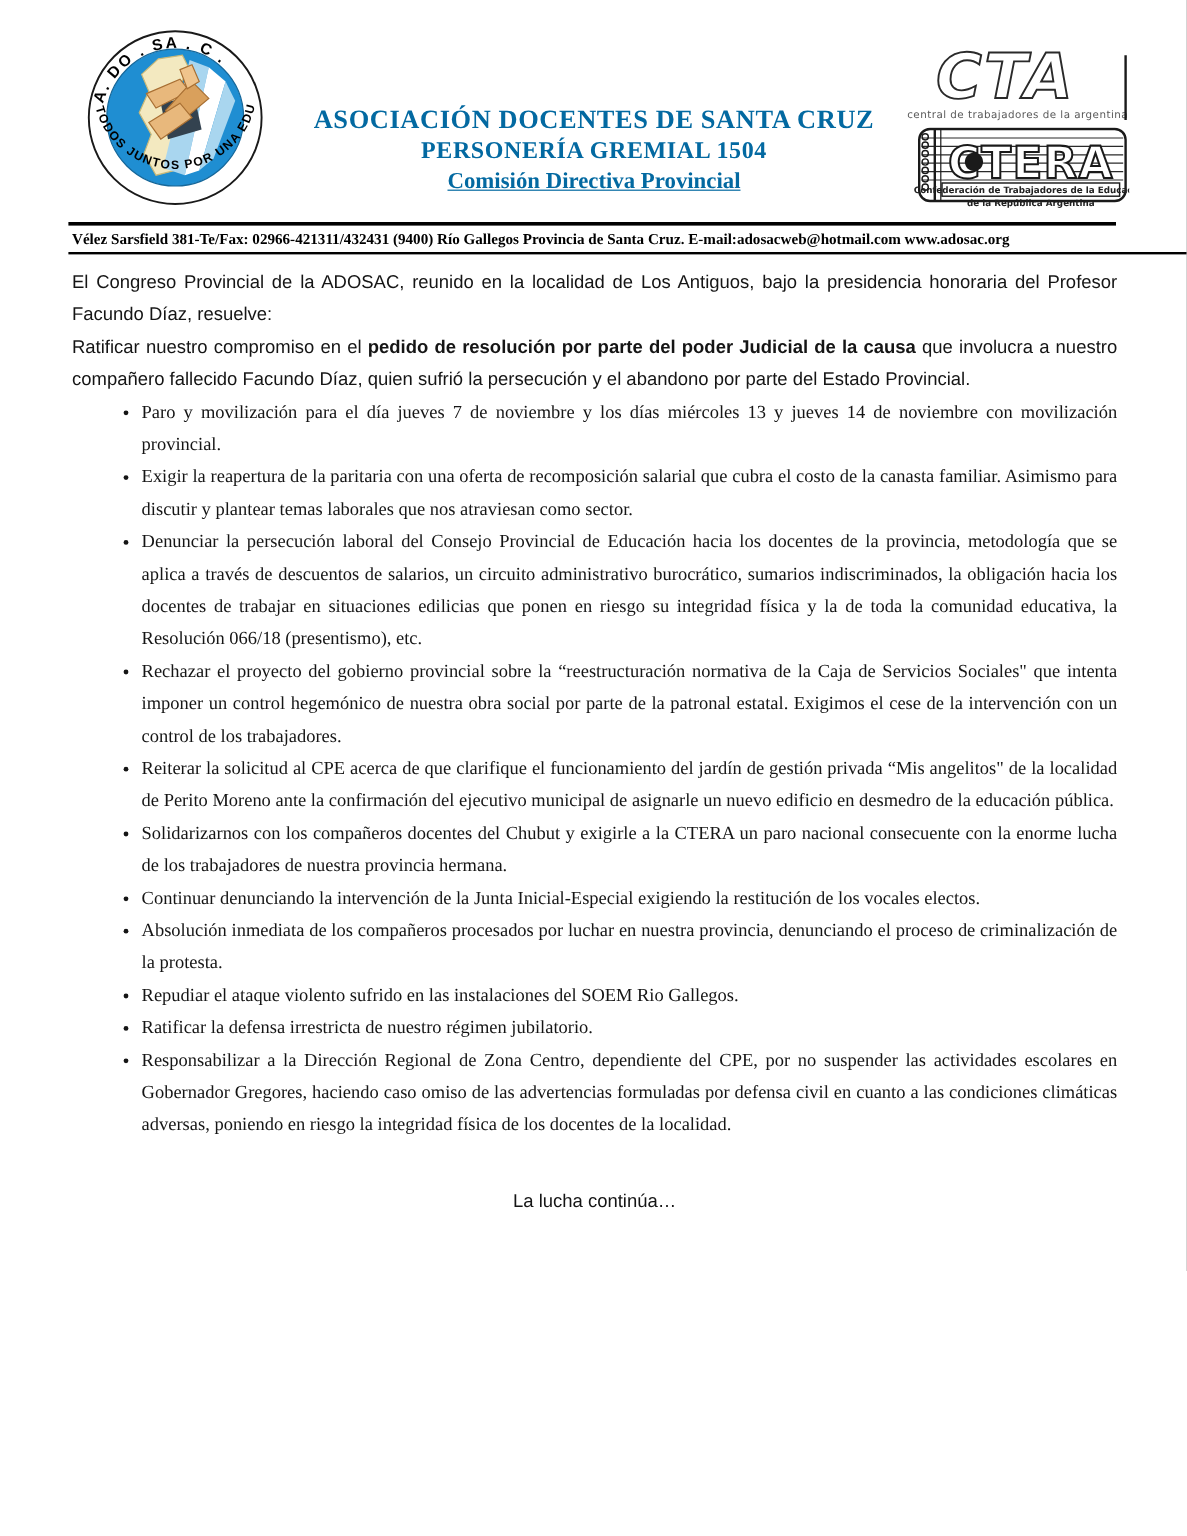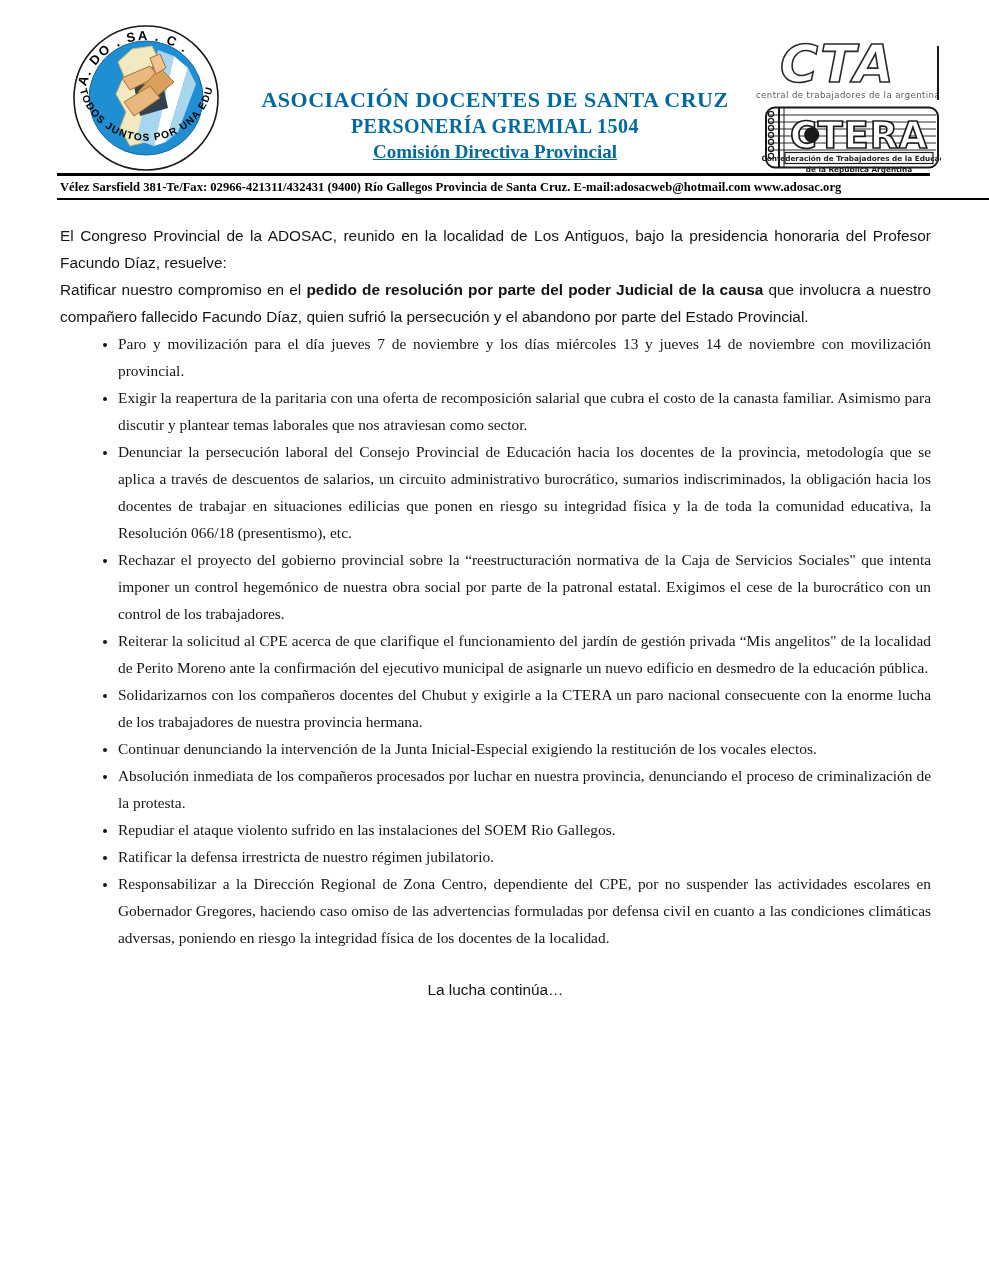--- a/index.html
+++ b/index.html
@@ -21,39 +21,39 @@
     position: absolute; left: 235px; top: 86px; width: 520px;
     text-align: center; font-family: "Liberation Serif", serif; font-weight: bold; color: #0369a1;
   }
   .title-line1 { font-size: 22px; line-height: 27px; letter-spacing: 0.5px; }
   .title-line2 { font-size: 20px; line-height: 26px; letter-spacing: 0.5px; }
   .title-line3 { font-size: 19px; line-height: 26px; text-decoration: underline; }
   .right-logos { position: absolute; left: 752px; top: 38px; width: 195px; height: 140px; }
   .cta-box { position: absolute; top: 0; left: 0; width: 195px; height: 64px; }
   .ctera-box { position: absolute; top: 68px; left: 6px; width: 183px; height: 70px; }
   
-  .contact-bar { position: absolute; top: 173px; left: 0; width: 989px; }
+  .contact-bar { position: absolute; top: 185px; left: 0; width: 989px; }
   .rule-top { height: 3px; background: #000; margin: 0 59px 0 57px; }
   .contact-text {
     font-family: "Liberation Serif", serif; font-weight: bold; font-size: 12.6px;
     line-height: 22px; padding-left: 60px; color: #000; white-space: nowrap;
   }
   .rule-bottom { height: 2px; background: #000; margin-left: 57px; }
   
   .body-content {
     position: absolute; top: 222px; left: 60px; width: 871px;
     font-size: 15.4px; line-height: 27px; color: #151515;
   }
   .dateline { text-align: right; margin: 7px 0 25px 0; }
   .para { text-align: justify; }
   .para b { font-weight: bold; }
   ul.resolutions { margin: 0; padding-left: 58px; list-style: disc outside; }
   ul.resolutions li { text-align: justify; padding-left: 0; font-family: Liberation Serif, serif; }
   ul.resolutions li::marker { font-size: 13px; }
-  .closing { text-align: center; margin-top: 25px; }
+  .closing { text-align: center; margin-top: 37px; }
   
   .svg-curved-top { font-family: "Liberation Sans", sans-serif; font-size: 13px; font-weight: bold; fill: #000; letter-spacing: 2px; }
   .svg-curved-bottom { font-family: "Liberation Sans", sans-serif; font-size: 10.2px; font-weight: bold; fill: #000; letter-spacing: 1.2px; }
   .cta-big { font-family: "DejaVu Sans", sans-serif; font-size: 52px; font-weight: bold; font-style: italic; fill: #fff; stroke: #2a2a2a; stroke-width: 1.6px; letter-spacing: 2px; }
   .cta-sub { font-family: "DejaVu Sans", sans-serif; font-size: 8.6px; fill: #3a3a3a; opacity: 0.85; letter-spacing: 0.4px; }
   .ctera-big { font-family: "DejaVu Sans", sans-serif; font-size: 37px; font-weight: bold; fill: #fff; stroke: #1a1a1a; stroke-width: 1.7px; letter-spacing: 1px; }
   .ctera-sub { font-family: "DejaVu Sans", sans-serif; font-size: 7.3px; font-weight: bold; fill: #222; }
 </style>
 </head>
 <body>
@@ -156,21 +156,21 @@
   <div class="body-content">
 
     <p class="para">El Congreso Provincial de la ADOSAC, reunido en la localidad de Los Antiguos, bajo la presidencia honoraria del Profesor Facundo Díaz, resuelve:</p>
 
     <p class="para"><span>Ratificar nuestro compromiso en el </span><b>pedido de resolución por parte del poder Judicial de la causa</b><span> que involucra a nuestro compañero fallecido Facundo Díaz, quien sufrió la persecución y el abandono por parte del Estado Provincial.</span></p>
 
     <ul class="resolutions">
       <li>Paro y movilización para el día jueves 7 de noviembre y los días miércoles 13 y jueves 14 de noviembre con movilización provincial.</li>
       <li>Exigir la reapertura de la paritaria con una oferta de recomposición salarial que cubra el costo de la canasta familiar. Asimismo para discutir y plantear temas laborales que nos atraviesan como sector.</li>
       <li>Denunciar la persecución laboral del Consejo Provincial de Educación hacia los docentes de la provincia, metodología que se aplica a través de descuentos de salarios, un circuito administrativo burocrático, sumarios indiscriminados, la obligación hacia los docentes de trabajar en situaciones edilicias que ponen en riesgo su integridad física y la de toda la comunidad educativa, la Resolución 066/18 (presentismo), etc.</li>
-      <li>Rechazar el proyecto del gobierno provincial sobre la “reestructuración normativa de la Caja de Servicios Sociales" que intenta imponer un control hegemónico  de nuestra obra social por parte de la patronal estatal. Exigimos el cese de la burocrático con un control de los trabajadores.</li>
+      <li>Rechazar el proyecto del gobierno provincial sobre la “reestructuración normativa de la Caja de Servicios Sociales" que intenta imponer un control hegemónico  de nuestra obra social por parte de la patronal estatal. Exigimos el cese de la intervención con un control de los trabajadores.</li>
       <li>Reiterar la solicitud al CPE acerca de que clarifique el funcionamiento del jardín de gestión privada “Mis angelitos" de la localidad de Perito Moreno ante la confirmación del ejecutivo municipal de asignarle un nuevo edificio en desmedro de la educación pública.</li>
       <li>Solidarizarnos con los compañeros docentes del Chubut y exigirle a la CTERA un paro nacional consecuente con la enorme lucha de los trabajadores de nuestra provincia hermana.</li>
       <li>Continuar denunciando la intervención de la Junta Inicial-Especial exigiendo la restitución de los vocales electos.</li>
       <li>Absolución inmediata de los compañeros procesados por luchar en nuestra provincia, denunciando el proceso de criminalización de la protesta.</li>
       <li>Repudiar el ataque violento sufrido en las instalaciones del SOEM Rio Gallegos.</li>
       <li>Ratificar la defensa irrestricta de nuestro régimen jubilatorio.</li>
       <li>Responsabilizar a la Dirección Regional de Zona Centro, dependiente del CPE, por no suspender las actividades escolares en Gobernador Gregores, haciendo caso omiso de las advertencias formuladas por defensa civil en cuanto a las condiciones climáticas adversas, poniendo en riesgo la integridad física de los docentes de la localidad.</li>
     </ul>
 
     <div class="closing">

